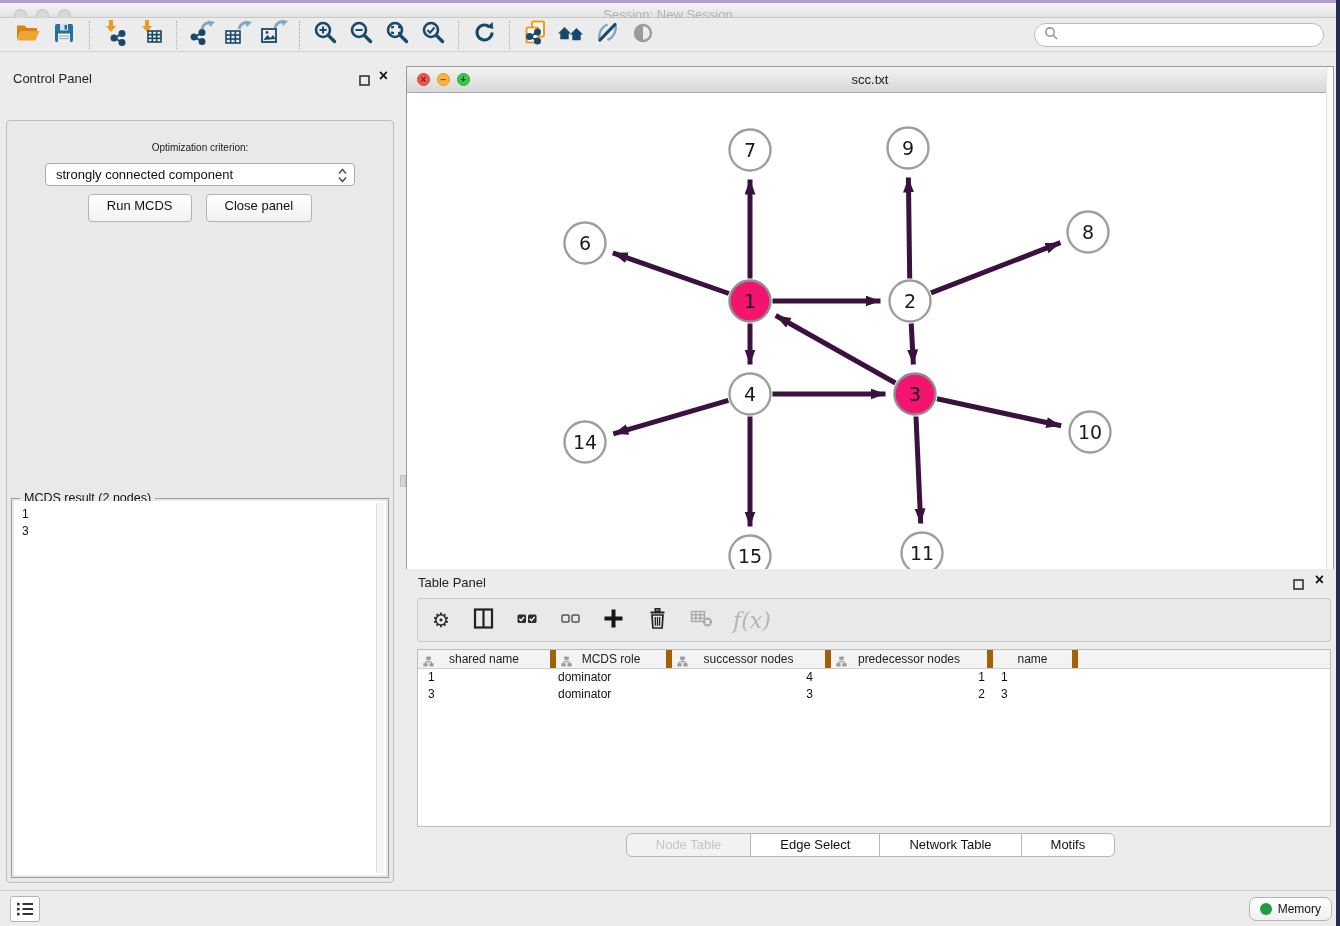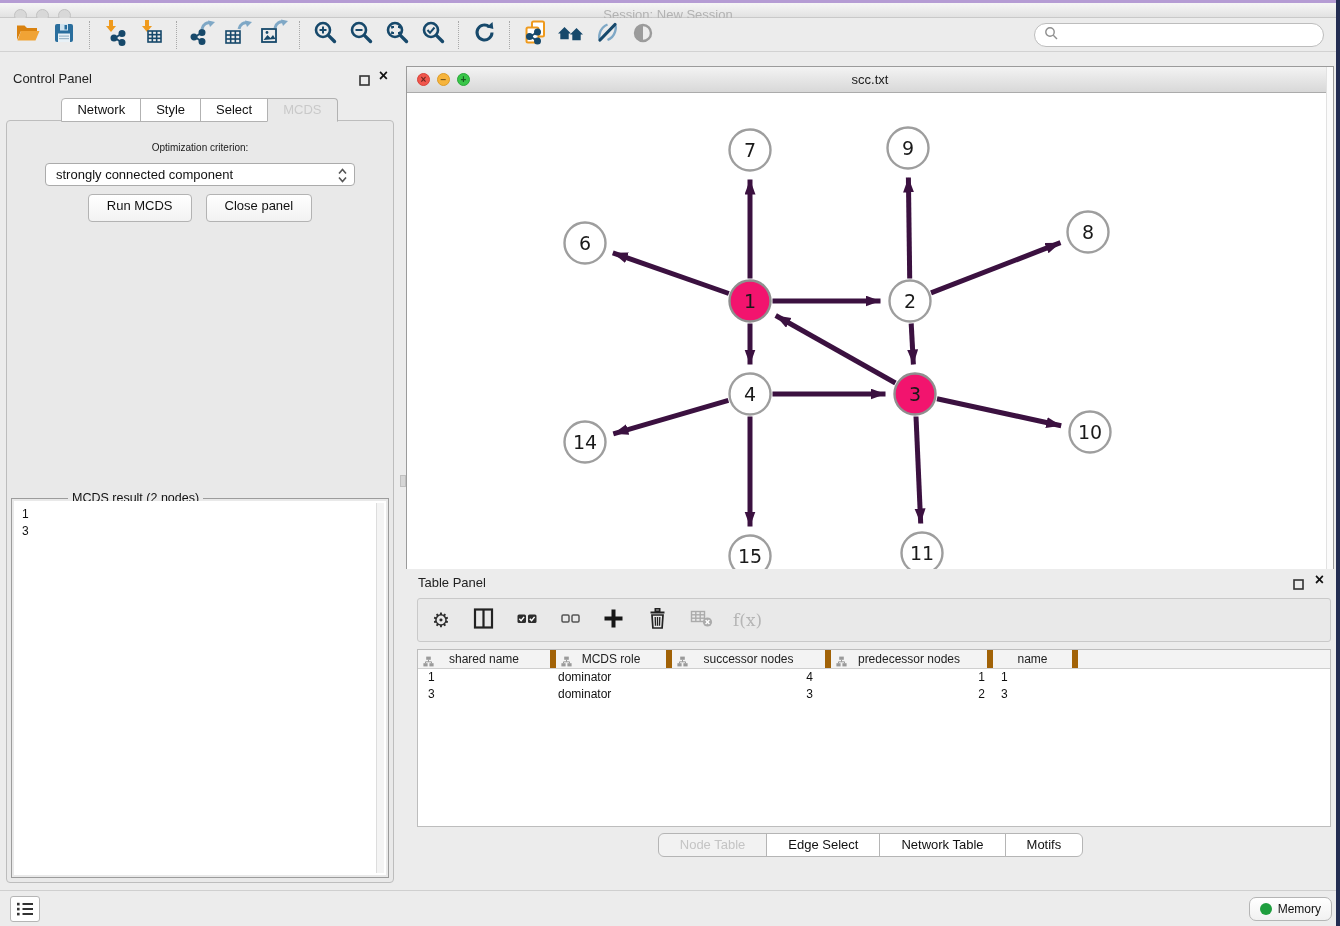--- a/index.html
+++ b/index.html
@@ -32,21 +32,21 @@
   .cp-tab:first-child { border-top-left-radius:4px; }
   .cp-tab:last-child { border-top-right-radius:4px; }
   .cp-tab.active { background:#e9e9e9; color:#c9c9c9; border-bottom-color:#e9e9e9; }
   .cp-body { position:absolute; top:55px; left:6px; right:6px; bottom:8px; background:#e9e9e9; border:1px solid #bdbdbd; border-radius:4px; }
   .opt-label { position:absolute; top:21px; width:100%; text-align:center; font-size:10px; color:#1a1a1a; }
   .combo { position:absolute; top:42px; left:38px; right:38px; height:23px; background:#fff; border:1px solid #ababab; border-radius:4px; display:flex; align-items:center; font-size:13px; color:#111; padding-left:10px; }
   .combo .chev { position:absolute; right:6px; top:3px; }
   .cp-buttons { position:absolute; top:73px; width:100%; display:flex; justify-content:center; gap:14px; }
   .btn { font-size:13px; color:#111; background:linear-gradient(#ffffff,#f2f2f2); border:1px solid #b3b3b3; border-radius:4px; padding:3px 18px 8px; }
   .result-fs { position:absolute; left:4px; right:4px; top:377px; bottom:4px; border:1px solid #9c9c9c; }
-  .result-legend { position:absolute; top:-8px; left:8px; background:#e9e9e9; padding:0 4px; font-size:12.5px; color:#111;margin-left:48px; }
+  .result-legend { position:absolute; top:-8px; left:8px; background:#e9e9e9; padding:0 4px; font-size:12.5px; color:#111; }
   .result-inner { position:absolute; inset:2px; background:#fff; }
   .result-track { position:absolute; right:2px; top:2px; bottom:2px; width:8px; background:#f4f4f4; border-left:1px solid #ddd; }
   .result-text { padding:5px 8px; font-size:12px; color:#111; line-height:17px; }
 
   
   .net-frame { position:absolute; left:406px; top:63px; width:928px; height:528px; border:1px solid #9b9b9b; background:#fff; }
   .net-title { position:relative; height:26px; background:linear-gradient(#f3f3f3,#d8d8d8); border-bottom:1px solid #ababab; text-align:center; font-size:13px; color:#1a1a1a; line-height:25px; }
   .net-lights { position:absolute; left:10px; top:6px; display:flex; gap:7px; }
   .net-lights span { width:13px; height:13px; border-radius:50%; font-size:10px; font-weight:bold; line-height:12px; text-align:center; color:rgba(0,0,0,.55); }
   .lt-close { background:#f0564c; border:1px solid #d8423a; }
@@ -59,29 +59,29 @@
   
   .vsplit-grip { position:absolute; left:400px; top:472px; width:6px; height:12px; background:#d6d6d6; border:1px solid #c0c0c0; }
 
   
   .tp { position:absolute; left:406px; top:566px; width:930px; height:296px; background:#ececec; }
   .tp .phead-title { left:12px; }
   .tp .phead-float { right:32px; } .tp .phead-close { right:12px; }
   .tp-toolbar { position:absolute; top:29px; left:11px; right:5px; height:44px; background:#e9e9e9; border:1px solid #c9c9c9; border-radius:3px; display:flex; align-items:center; padding-left:12px; gap:19px; }
   .tp-tool { display:flex; align-items:center; justify-content:center; min-width:22px; }
   .gear-glyph { font-size:20px; color:#2d2d2d; line-height:20px; }
-  .fx-glyph { font-family:"DejaVu Serif", serif; font-size:17px; color:#b5b5b5; }
+  .fx-glyph { font-family:"DejaVu Serif", serif; font-style:italic; font-size:22px; color:#b5b5b5; }
   .tp-table { position:absolute; top:80px; left:11px; right:5px; bottom:38px; background:#fff; border:1px solid #bdbdbd; overflow:hidden; }
   .tbl-head { display:flex; height:19px; background:#f3f3f3; border-bottom:1px solid #cfcfcf; }
   .th { position:relative; height:100%; border-right:6px solid #a16207; font-size:12px; color:#222; text-align:center; line-height:18px; }
   .th .tree { position:absolute; left:5px; top:4px; }
   .tbl-row { display:flex; height:17px; font-size:12px; color:#111; }
   .td { height:100%; line-height:16px; white-space:nowrap; overflow:hidden; }
   .tp-tabs { position:absolute; bottom:8px; left:0; width:100%; display:flex; justify-content:center; }
-  .tp-tab { font-size:13px; color:#111; background:#fff; border:1px solid #b5b5b5; padding:3px 21px 4px; margin-left:-1px; }
+  .tp-tab { font-size:13px; color:#111; background:#fff; border:1px solid #b5b5b5; padding:3px 29px 4px; margin-left:-1px; }
   .tp-tab:first-child { border-radius:6px 0 0 6px; }
   .tp-tab:last-child { border-radius:0 6px 6px 0; }
   .tp-tab.active { background:#f2f2f2; color:#c4c4c4; }
 
   
   .statusbar { position:absolute; left:0; bottom:0; width:1336px; height:36px; background:#ececec; border-top:1px solid #cfcfcf; }
   .sb-list { position:absolute; left:10px; top:5px; width:30px; height:26px; background:#fff; border:1px solid #b5b5b5; border-radius:3px; display:flex; align-items:center; justify-content:center; }
   .sb-mem { position:absolute; right:4px; top:6px; height:24px; background:linear-gradient(#fff,#f1f1f1); border:1px solid #b5b5b5; border-radius:7px; display:flex; align-items:center; gap:6px; padding:0 10px; font-size:12px; color:#111; }
   .sb-mem .dot { width:12px; height:12px; border-radius:50%; background:#1e9e3e; }
 </style>
@@ -273,26 +273,20 @@
     </div>
 
     <div class="cp">
       <div class="panel-head">
         <span class="phead-title">Control Panel</span>
         <span class="phead-float"><svg width="11" height="11">
               <rect x="1" y="1" width="9" height="9" fill="none" stroke="#333" stroke-width="1.6"></rect>
             </svg></span>
         <span class="phead-close">×</span>
       </div>
-      <div class="cp-tabs" id="cp-tabs">
-          <div class="cp-tab">Network</div>
-          <div class="cp-tab">Style</div>
-          <div class="cp-tab">Select</div>
-          <div class="cp-tab active">MCDS</div>
-        </div>
       <div class="cp-body">
         <div class="opt-label">Optimization criterion:</div>
         <div class="combo">
           <span>strongly connected component</span>
           <span class="chev"><svg width="11" height="17" viewBox="0 0 11 17">
                 <path d="M2 6.5l3.5-4L9 6.5" fill="none" stroke="#555" stroke-width="1.6"></path>
                 <path d="M2 10.5l3.5 4 3.5-4" fill="none" stroke="#555" stroke-width="1.6"></path>
               </svg></span>
         </div>
         <div class="cp-buttons">

